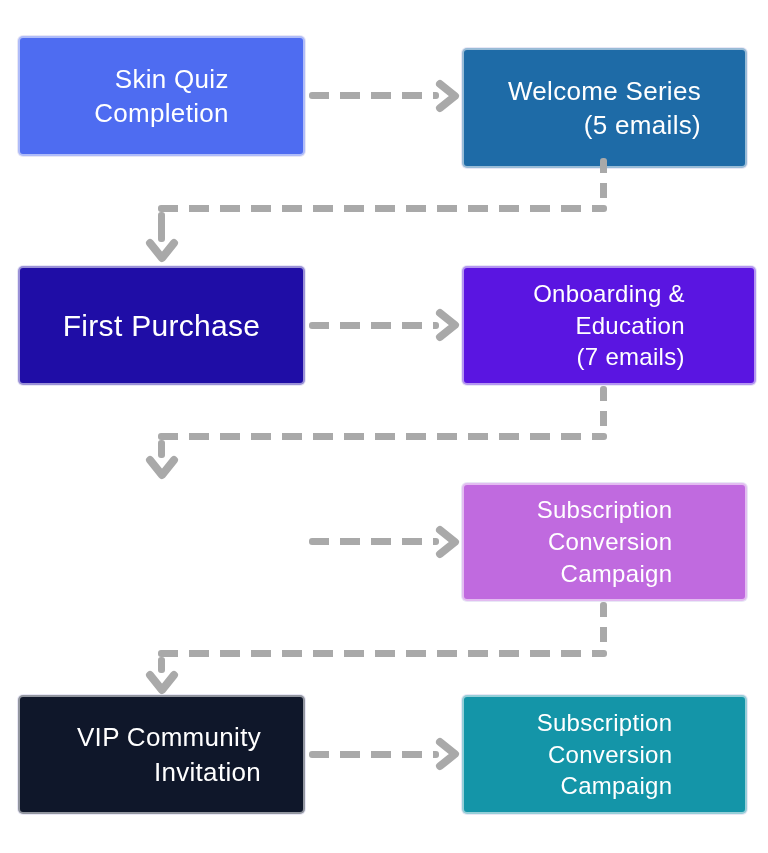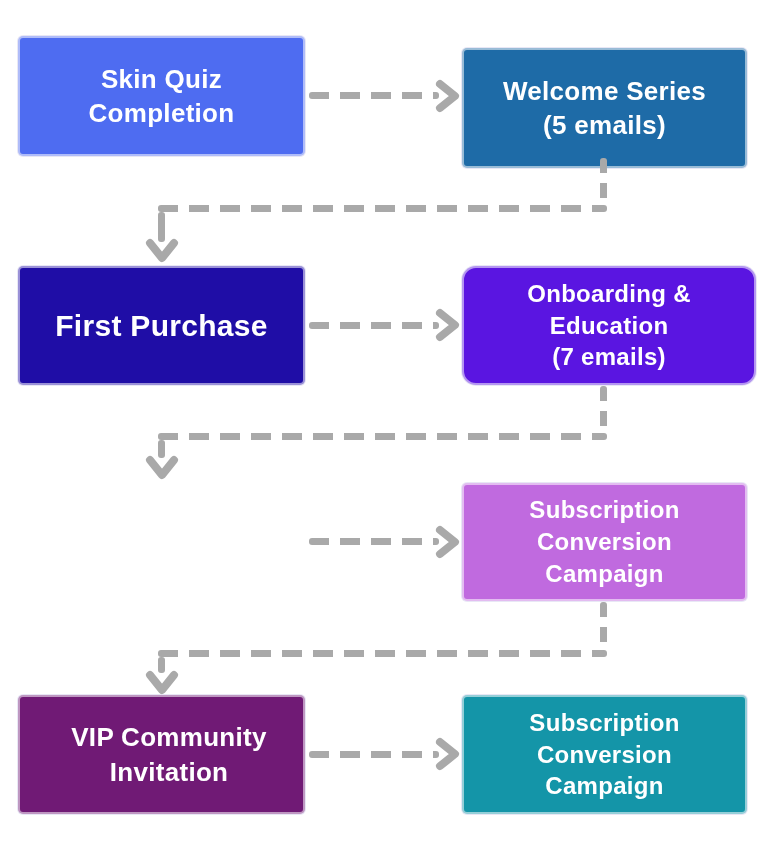--- a/index.html
+++ b/index.html
@@ -7,38 +7,38 @@
     position:relative;
     width:768px;height:853px;
     background:#ffffff;
     font-family:"Liberation Sans", sans-serif;
     overflow:hidden;
   }
   
   .node{
     position:absolute;
     display:flex;align-items:center;justify-content:center;
-    text-align:center;
+    text-align:right;
     color:#ffffff;
     border-radius:5px;
     border:2px solid rgba(255,255,255,0.55);
     box-shadow:0 0 0 1px rgba(190,185,225,0.35);
     box-sizing:border-box;
     white-space:pre-line;
     line-height:1.32;
     letter-spacing:0.3px;
-    font-weight:700;
+    font-weight:400;
   }
   .size-md{font-size:26px;}
   .size-sm{font-size:24px;}
   .size-lg{font-size:30px;}
   .n1{left:18px;top:36px;width:287px;height:120px;}
   .n2{left:462px;top:36px;width:285px;height:120px;margin-top:12px;}
   .n3{left:18px;top:266px;width:287px;height:119px;}
-  .n4{left:462px;top:266px;width:294px;height:119px;border-radius:14px;}
+  .n4{left:462px;top:266px;width:294px;height:119px;}
   .n5{left:18px;top:483px;width:287px;height:118px;}
   .n6{left:462px;top:483px;width:285px;height:118px;}
   .n7{left:18px;top:695px;width:287px;height:119px;}
   .n8{left:462px;top:695px;width:285px;height:119px;}
 
   
   .hseg{
     position:absolute;height:7px;
     background:repeating-linear-gradient(90deg, var(--connector) 0 20px, transparent 20px 31px);
     border-radius:3px;
@@ -93,21 +93,21 @@
 
   <div class="node size-sm n4" style="background: rgb(90, 21, 225);">Onboarding &amp;
 Education
 (7 emails)</div>
 
 
   <div class="node size-sm n6" style="background: rgb(192, 106, 223);">Subscription
 Conversion
 Campaign</div>
 
-  <div class="node size-md n7" style="background: #701a75; padding-left: 15px;">VIP Community
+  <div class="node size-md n7" style="background: #0f172a; padding-left: 15px;">VIP Community
 Invitation</div>
 
   <div class="node size-sm n8" style="background: rgb(20, 149, 168);">Subscription
 Conversion
 Campaign</div>
 
   <div class="hseg a1-line"></div>
   <svg class="chev a1-head" width="26" height="34" viewBox="0 0 26 34">
       <polyline points="5,5 20,17 5,29"></polyline>
     </svg>

